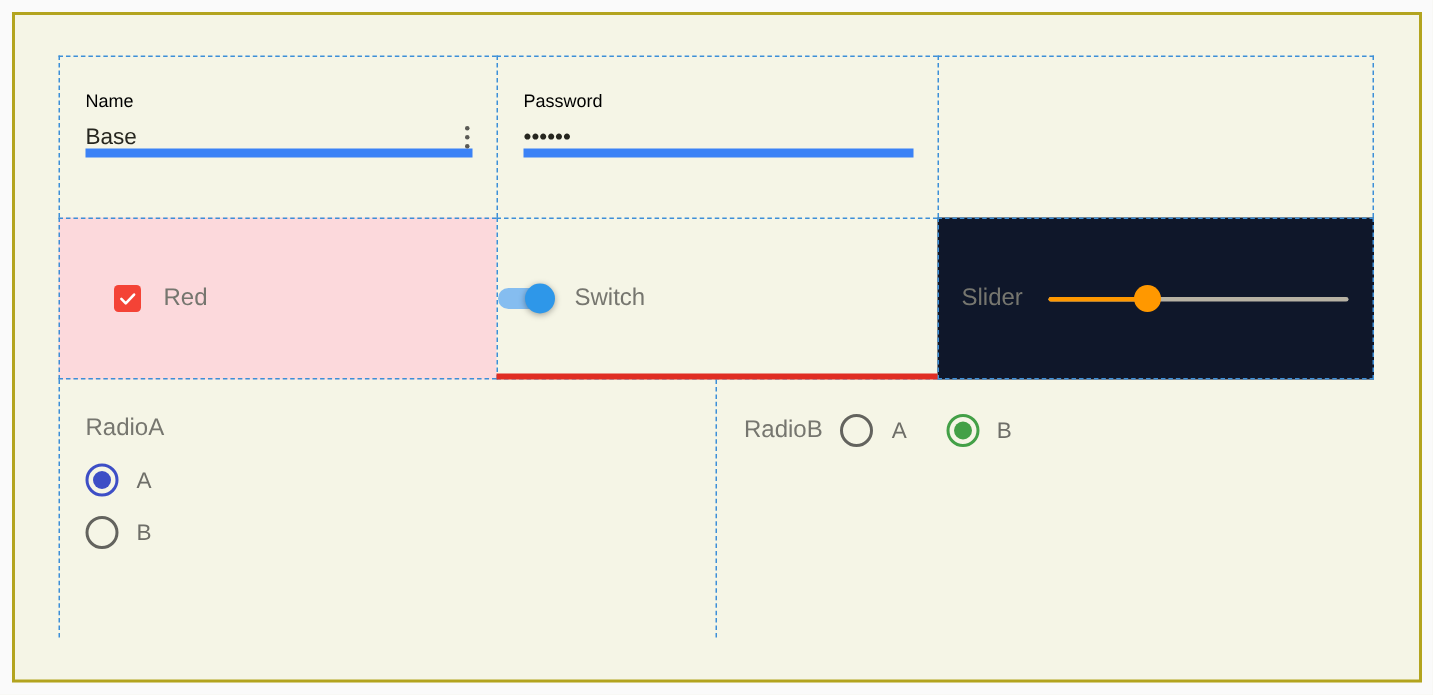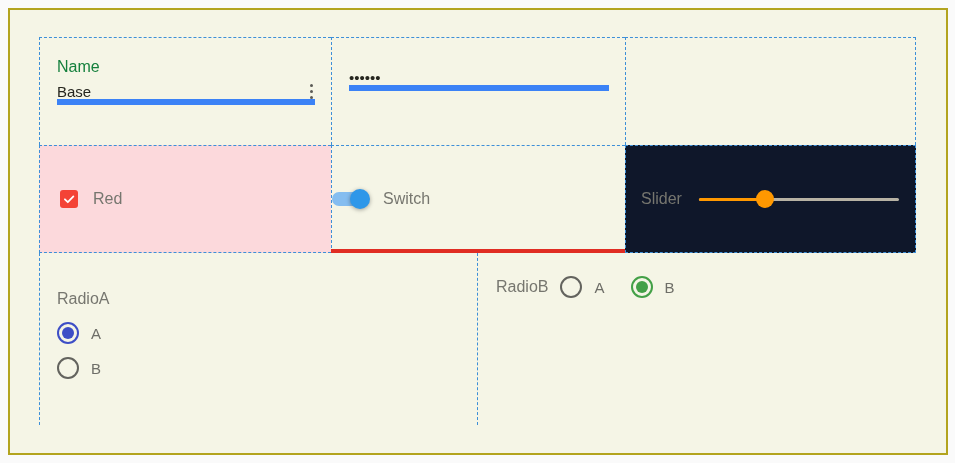--- a/index.html
+++ b/index.html
@@ -21,21 +21,21 @@
   .c2 { left:331px; width:294px; }
   .c3 { left:625px; width:291px; }
   .ra { left:39px;  width:438px; }
   .rb { left:477px; width:470px; }
 
   .pink { background:#fcd9dc; }
   .tan  { background:#0f172a; }
 
   
   .field { padding:22px 16px 0 17px; }
-  .field .flabel { font-size:16px; line-height:14px; color:#15803d; display:block; }
+  .field .flabel { font-size:12px; line-height:14px; color:#000000; display:block; }
   .field .control { margin-top:10px; height:21px; display:flex; align-items:center;
                     justify-content:space-between; border-bottom:6px solid #3b82f6; }
   .field .fvalue { font-size:15px; color:#26261f; }
   .kebab { display:flex; flex-direction:column; align-items:center; cursor:pointer; padding:0 2px; }
   .kebab i { display:block; width:3px; height:3px; border-radius:50%; background:#5a5a55; margin:1.6px 0; }
 
   
   .wrow { display:flex; align-items:center; height:100%; }
   .wlabel { font-size:16px; color:#76766f; }
 
@@ -48,21 +48,21 @@
   .switch .thumb { position:absolute; left:18px; top:-3px; width:20px; height:20px;
                    border-radius:50%; background:#2e97e9; box-shadow:0 1px 4px rgba(0,0,0,.35); }
 
   .slider-track { position:relative; flex:1; height:3px; background:#b7b2a4;
                   margin-left:17px; margin-right:16px; border-radius:2px; cursor:pointer; }
   .slider-fill { position:absolute; left:0; top:0; height:3px; background:#ff9800; border-radius:2px; }
   .slider-thumb { position:absolute; top:-7.5px; width:18px; height:18px; margin-left:-9px;
                   border-radius:50%; background:#ff9800; cursor:grab; }
 
   
-  .rgroup-v { padding:37px 0 0 17px; }
+  .rgroup-v { padding:24px 0 0 17px; }
   .rgroup-v .glabel { font-size:16px; color:#76766f; display:block; margin-bottom:14px; }
   .ropt { display:flex; align-items:center; margin-bottom:13px; cursor:pointer; }
   .ropt .olabel { font-size:15px; color:#6e6e68; margin-left:12px; }
   .radio { width:22px; height:22px; border-radius:50%; border:2px solid #63635e;
            position:relative; flex:0 0 auto; }
   .radio.selected::after { content:""; position:absolute; inset:3px; border-radius:50%; }
   .g-blue  .radio.selected { border-color:#3d4ec6; }
   .g-blue  .radio.selected::after { background:#3d4ec6; }
   .g-green .radio.selected { border-color:#43a047; }
   .g-green .radio.selected::after { background:#43a047; }
@@ -88,33 +88,34 @@
             <i></i>
             <i></i>
             <i></i>
           </span>
       </div>
     </div>
   </div>
 
   <div class="cell r1 c2 db-t db-l">
     <div class="field">
+      <span class="flabel">Password</span>
       <div class="control">
         <span class="fvalue">••••••</span>
       </div>
     </div>
   </div>
 
   <div class="cell r1 c3 db-t db-l db-r">
     <div class="field" style="padding-left:15px;">
     </div>
   </div>
 
   <div class="cell r2 c1 db-t db-l db-b pink">
-    <div class="wrow" style="padding-left:20px;">
+    <div class="wrow" style="padding-left:36px;">
       <span class="checkbox">
         <svg viewBox="0 0 24 24">
           <path d="M5 12.5l5 5 9.5-10" stroke="#ffffff" stroke-width="3" fill="none" stroke-linecap="round" stroke-linejoin="round"></path>
         </svg>
       </span>
       <span class="wlabel">Red</span>
     </div>
   </div>
 
   <div class="cell r2 c2 db-t db-l db-b">

